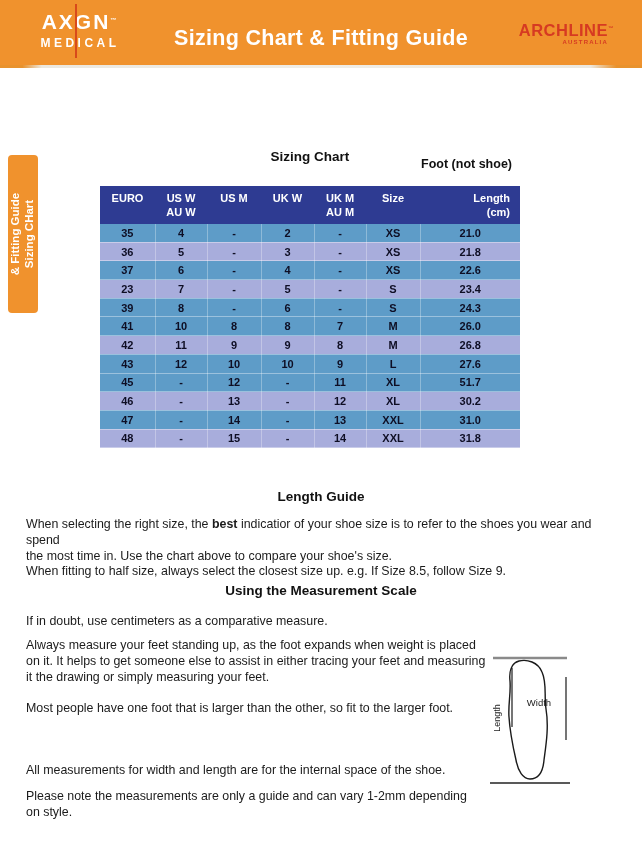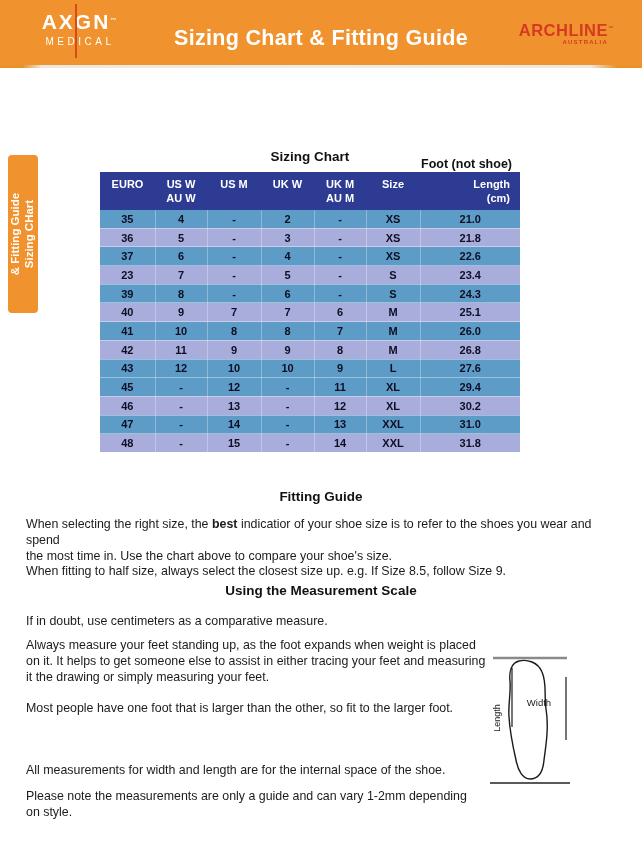--- a/index.html
+++ b/index.html
@@ -8,42 +8,42 @@
 
   
   .header{position:absolute;left:0;top:0;width:642px;height:65px;background:#F0922D;}
   .divider{position:absolute;left:0;top:65px;width:642px;height:3px;
            background:linear-gradient(to right,#E8922D 0,#E8922D 3.5%,#ece8df 6.5%,#f0ede6 50%,#ece8df 92%,#E8922D 96%,#E8922D 100%);}
 
   .axign{position:absolute;left:30px;top:10px;width:100px;text-align:center;color:#fff;}
   .axign-word{font-size:21px;font-weight:bold;letter-spacing:2px;line-height:24px;white-space:nowrap;}
   .axign-i-line{position:absolute;left:45px;top:-6px;width:2px;height:54px;background:#D84A1B;}
   .axign-tm{font-size:6px;vertical-align:top;position:relative;top:-2px;}
-  .axign-sub{font-size:10px;font-weight:normal;letter-spacing:3.5px;margin-top:2px;}
+  .axign-sub{font-size:12px;font-weight:bold;letter-spacing:3.5px;margin-top:2px;}
 
   .page-title{position:absolute;left:121px;top:26px;width:400px;text-align:center;
               color:#fff;font-size:21.5px;font-weight:bold;letter-spacing:.3px;}
 
   .archline{position:absolute;right:28px;top:22px;width:110px;text-align:right;color:#D63A22;}
   .archline-word{font-size:16.5px;font-weight:bold;letter-spacing:.5px;line-height:17px;white-space:nowrap;}
   .archline-tm{font-size:5.5px;vertical-align:top;position:relative;top:-2px;}
   .archline-sub{font-size:6px;font-weight:bold;letter-spacing:1.2px;margin-top:0;padding-right:6px;}
 
   
   .side-tab{position:absolute;left:8px;top:155px;width:30px;height:158px;background:#F0922D;border-radius:4px;}
   .side-tab-rot{position:absolute;left:50%;top:50%;width:158px;height:30px;
                 transform:translate(-50%,-50%) rotate(-90deg);
                 text-align:center;color:#fff;font-weight:bold;font-size:11.5px;line-height:14px;white-space:nowrap;}
 
   
   .chart-title{position:absolute;left:100px;top:149px;width:420px;text-align:center;
                font-size:13.5px;font-weight:bold;color:#111;}
   .foot-note{position:absolute;right:130px;top:157px;font-size:12.5px;font-weight:bold;color:#111;padding-left:41px;}
 
-  table.sizing{position:absolute;left:100px;top:172px;width:420px;border-collapse:collapse;table-layout:fixed;}
+  table.sizing{position:absolute;left:100px;top:186px;width:420px;border-collapse:collapse;table-layout:fixed;}
   table.sizing th{background:#2E3B92;color:#fff;font-size:11px;font-weight:bold;
                   vertical-align:top;padding:5px 0 0 0;height:33px;line-height:14px;text-align:center;}
   table.sizing th.col-length{text-align:right;padding-right:10px;}
   table.sizing td{height:17.7px;padding:0;text-align:center;font-size:11px;font-weight:bold;color:#0e0e24;
                   border-right:1px solid rgba(255,255,255,.3);border-bottom:1px solid rgba(255,255,255,.38);}
   table.sizing td:last-child{border-right:none;margin-left:37px;}
   table.sizing tr.r-odd td{background:#5E9CC8;}
   table.sizing tr.r-even td{background:#A8ADDC;}
 
   
@@ -166,29 +166,20 @@
         </tr>
         <tr class="r-odd">
           <td>39</td>
           <td>8</td>
           <td>-</td>
           <td>6</td>
           <td>-</td>
           <td>S</td>
           <td>24.3</td>
         </tr>
-        <tr class="r-even">
-          <td>40</td>
-          <td>9</td>
-          <td>7</td>
-          <td>7</td>
-          <td>6</td>
-          <td>M</td>
-          <td>25.1</td>
-        </tr>
         <tr class="r-odd">
           <td>41</td>
           <td>10</td>
           <td>8</td>
           <td>8</td>
           <td>7</td>
           <td>M</td>
           <td>26.0</td>
         </tr>
         <tr class="r-even">
@@ -209,21 +200,21 @@
           <td>L</td>
           <td>27.6</td>
         </tr>
         <tr class="r-odd">
           <td>45</td>
           <td>-</td>
           <td>12</td>
           <td>-</td>
           <td>11</td>
           <td>XL</td>
-          <td>29.4</td>
+          <td>51.7</td>
         </tr>
         <tr class="r-even">
           <td>46</td>
           <td>-</td>
           <td>13</td>
           <td>-</td>
           <td>12</td>
           <td>XL</td>
           <td>30.2</td>
         </tr>
@@ -241,21 +232,21 @@
           <td>-</td>
           <td>15</td>
           <td>-</td>
           <td>14</td>
           <td>XXL</td>
           <td>31.8</td>
         </tr>
       </tbody>
   </table>
 
-  <div class="section-heading" style="top:489px">Fitting Guide</div>
+  <div class="section-heading" style="top:489px">Length Guide</div>
 
   <p class="body-text" style="top:512px;width:600px"><span>When selecting the right size, the </span><b>best</b><span> indicatior of your shoe size is to refer to the shoes you wear and spend
 the most time in. Use the chart above to compare your shoe's size.</span></p>
 
   <p class="body-text" style="top:559px;width:600px">When fitting to half size, always select the closest size up. e.g. If Size 8.5, follow Size 9.</p>
 
   <div class="section-heading" style="top:583px">Using the Measurement Scale</div>
 
   <p class="body-text" style="top:609px;width:600px">If in doubt, use centimeters as a comparative measure.</p>
   <p class="body-text" style="top:633px;width:470px">Always measure your feet standing up, as the foot expands when weight is placed

